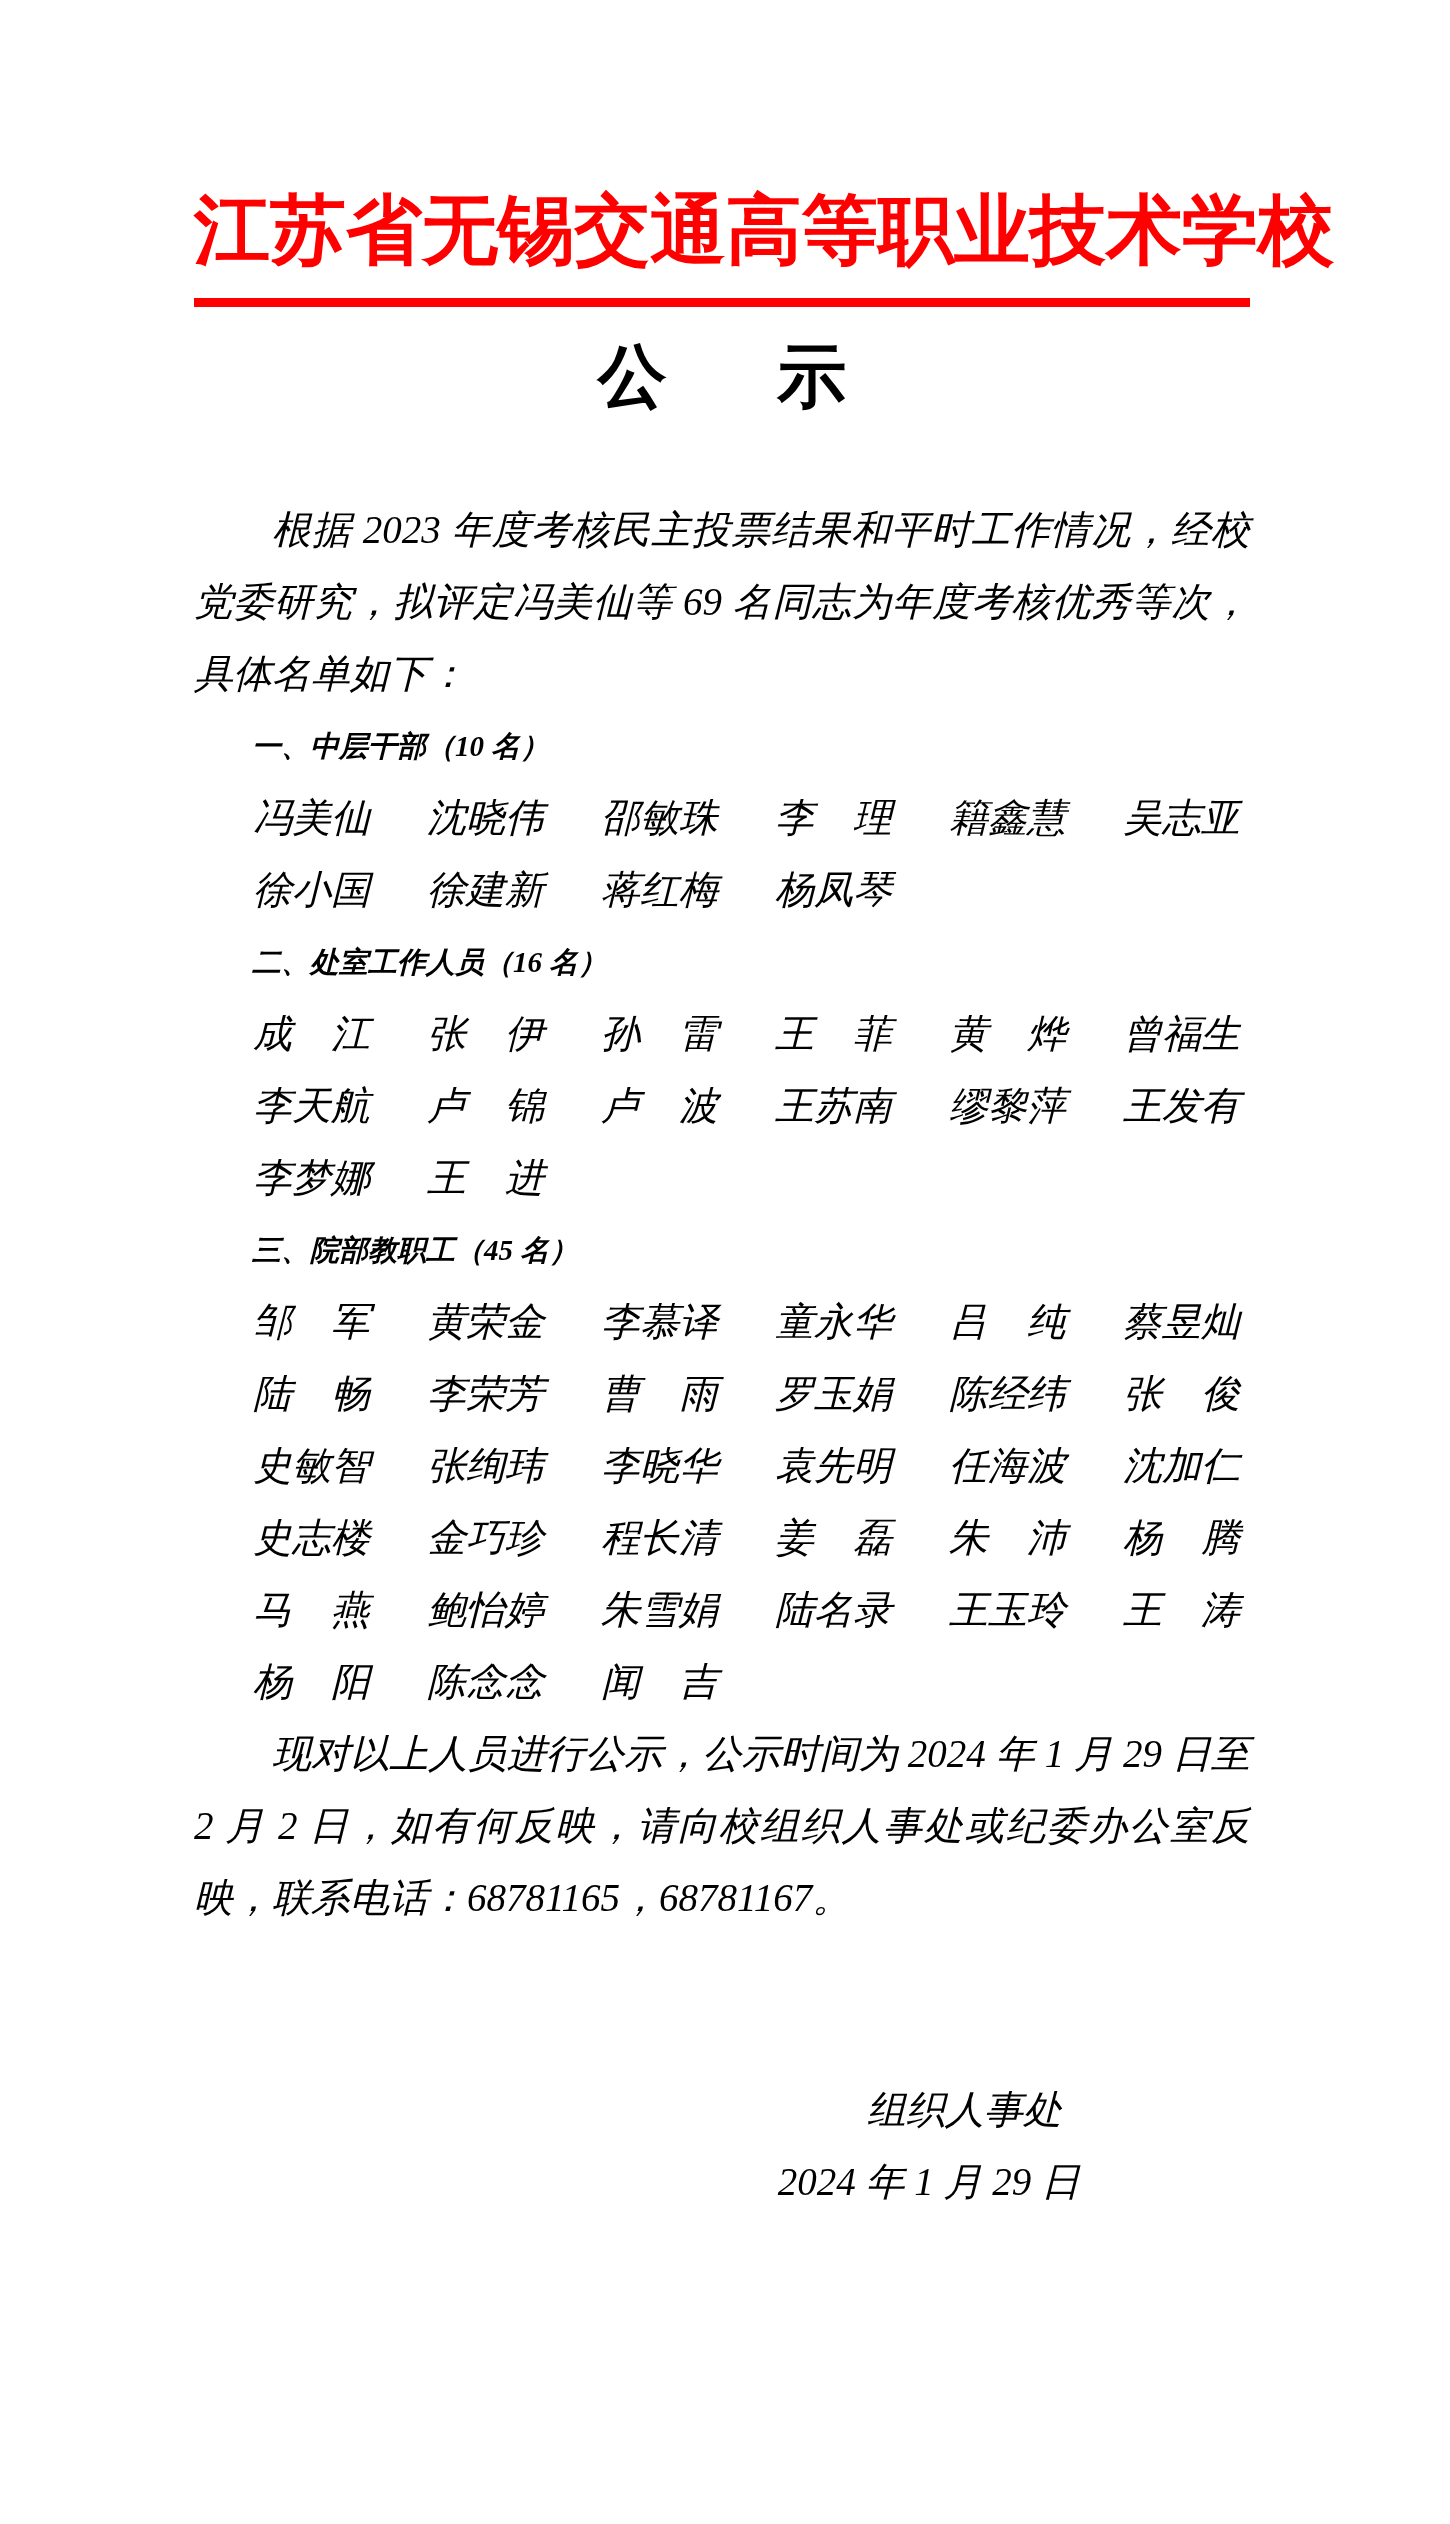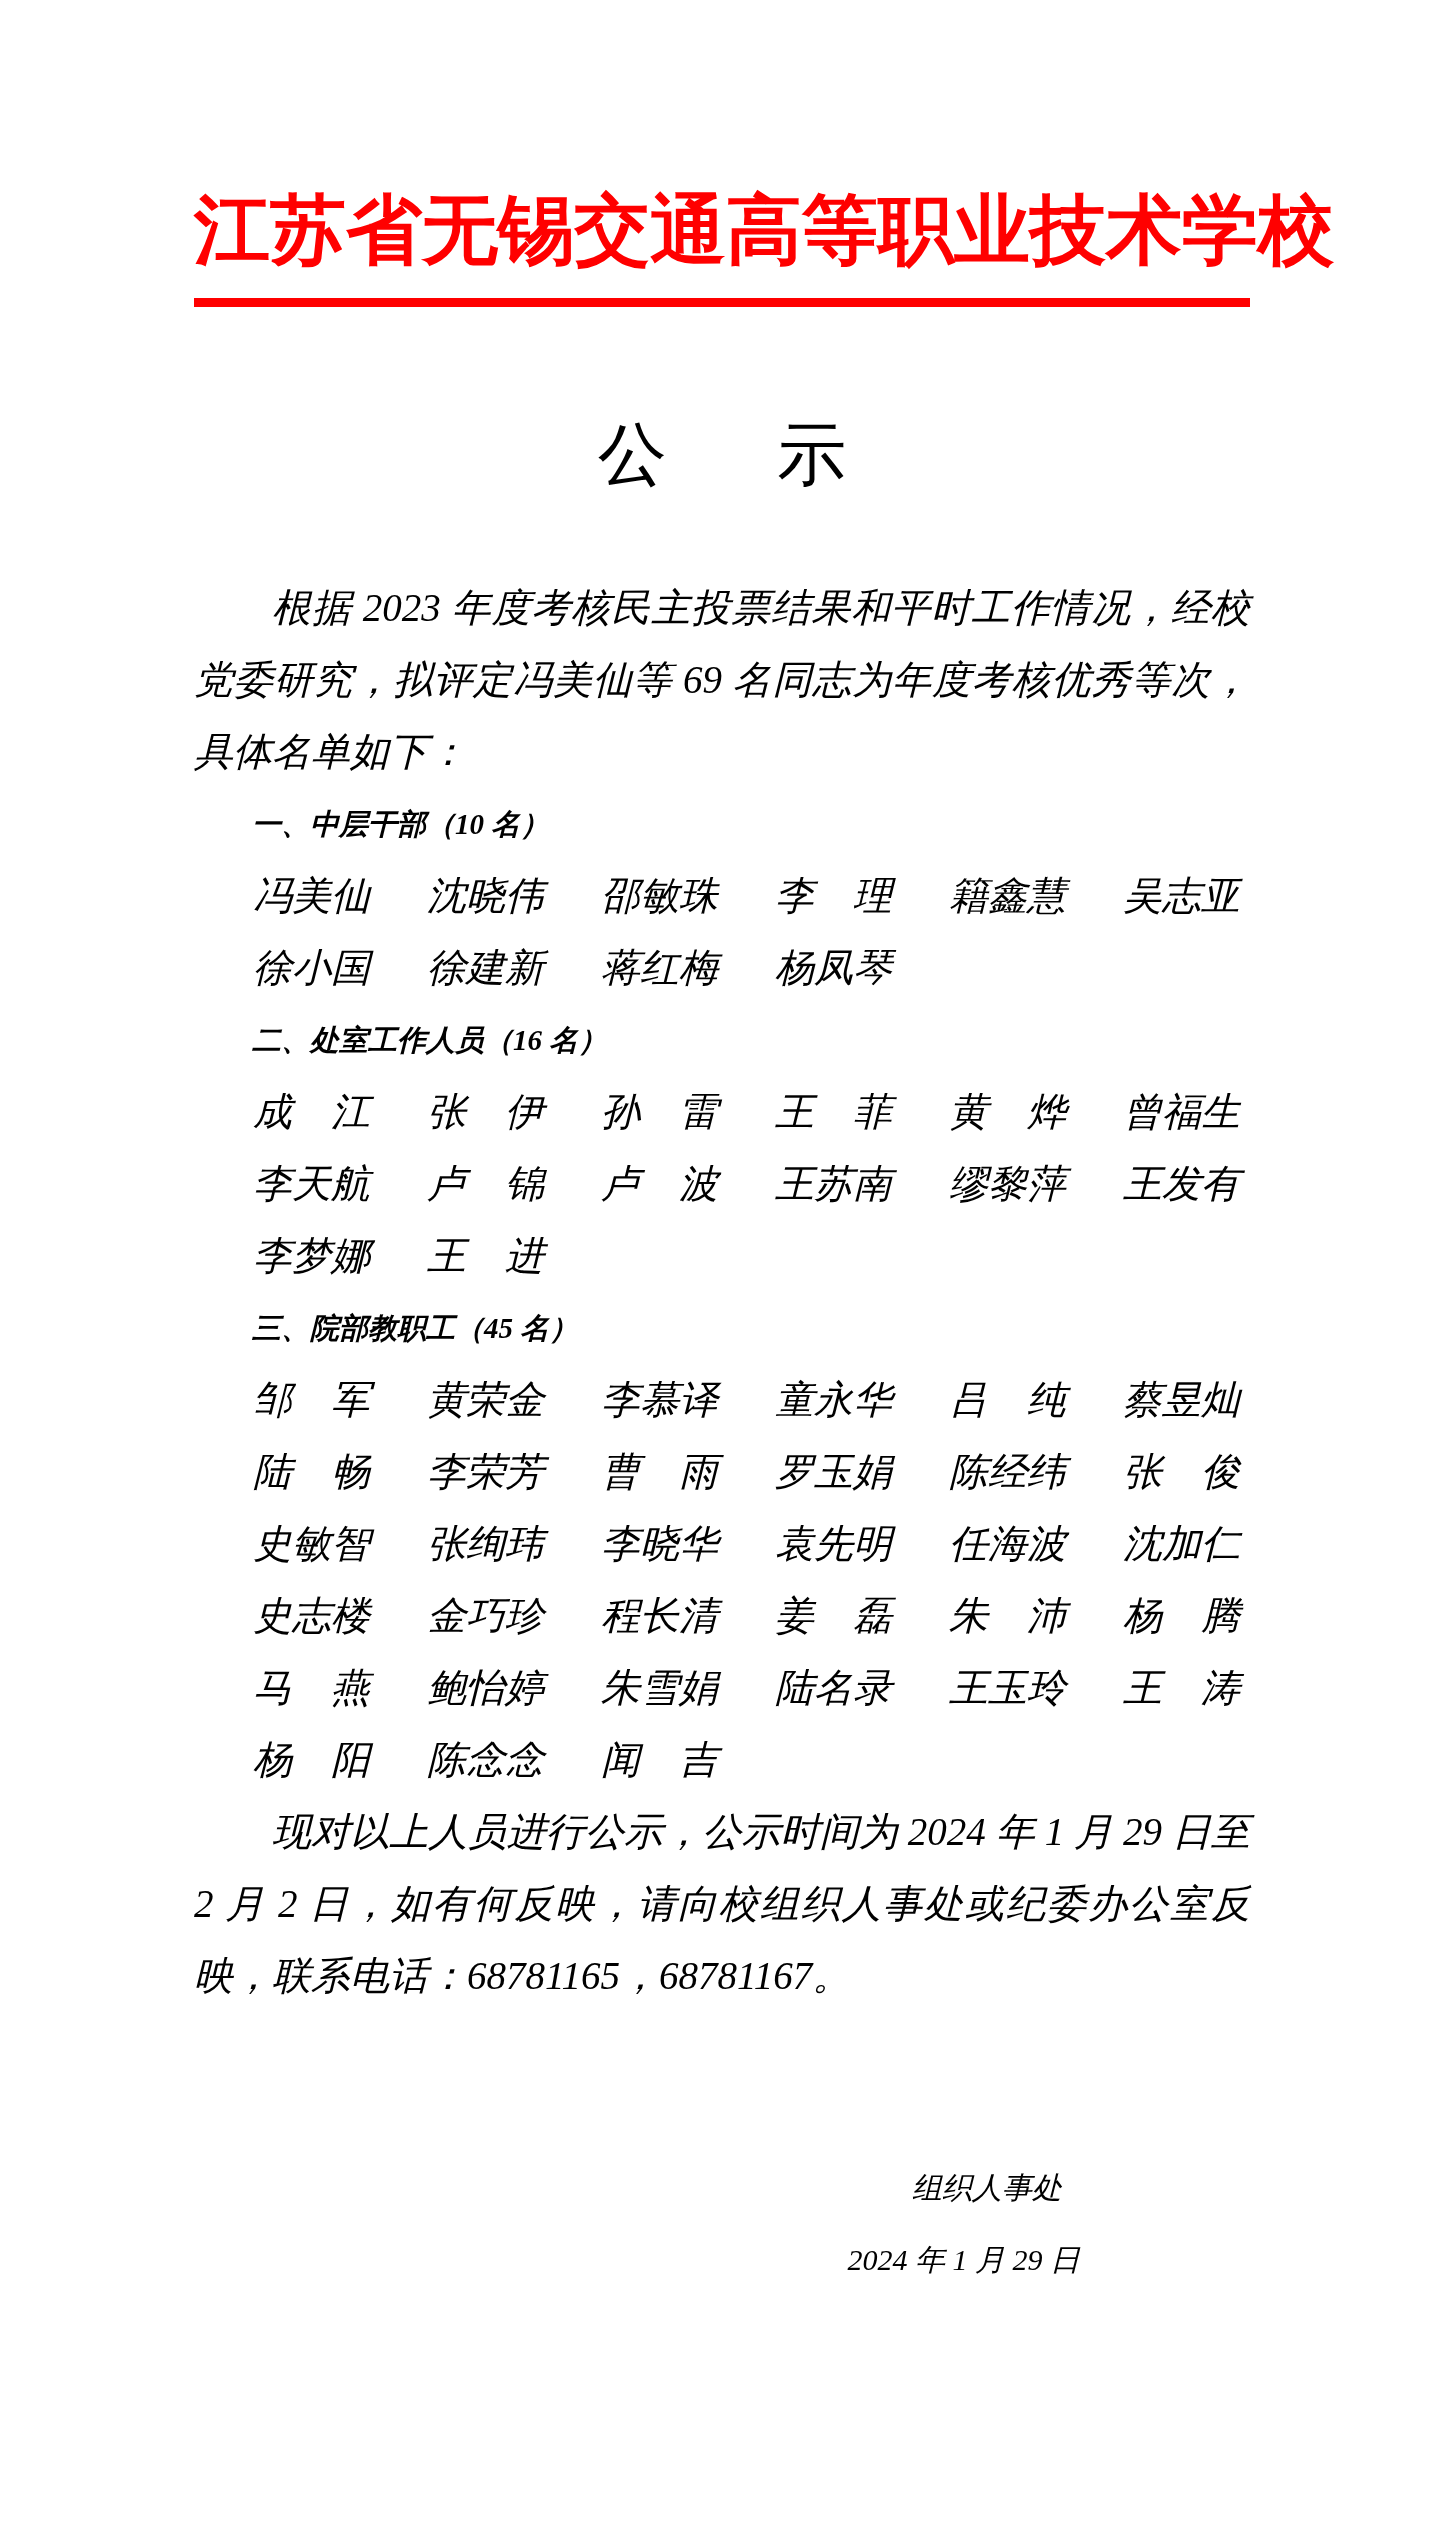--- a/index.html
+++ b/index.html
@@ -24,26 +24,26 @@
     white-space: nowrap;
     letter-spacing: 0px;
   }
   .red-rule {
     height: 9.4px;
     background: var(--accent);
     margin-top: 4.7px;
   }
   .notice-title {
     font-size: 69px;
-    font-weight: normal;
+    font-weight: bold;
     text-align: center;
     letter-spacing: 1.6em;
     padding-left: 1.6em;
     line-height: 82px;
-    margin: 107px 0 0 0;
+    margin: 29px 0 0 0;
   }
   .body-para {
     font-size: 39px;
     line-height: 72px;
     margin: 0;
     text-align: justify;
     font-style: italic;
   }
   .indent { text-indent: 2em; }
   .intro { margin-top: 76px; }
@@ -63,21 +63,21 @@
     line-height: 72px;
     font-style: italic;
   }
   .name {
     flex: none;
     width: 116px;
     white-space: nowrap;
   }
   .signature {
     margin-top: 140px;
-    font-size: 30px;
+    font-size: 39px;
     line-height: 72px;
     font-style: italic;
   }
   .sig-dept { text-align: right; padding-right: 188px; }
   .sig-date { text-align: right; padding-right: 170px; }
 </style>
 </head>
 <body>
 
 <div class="page">

